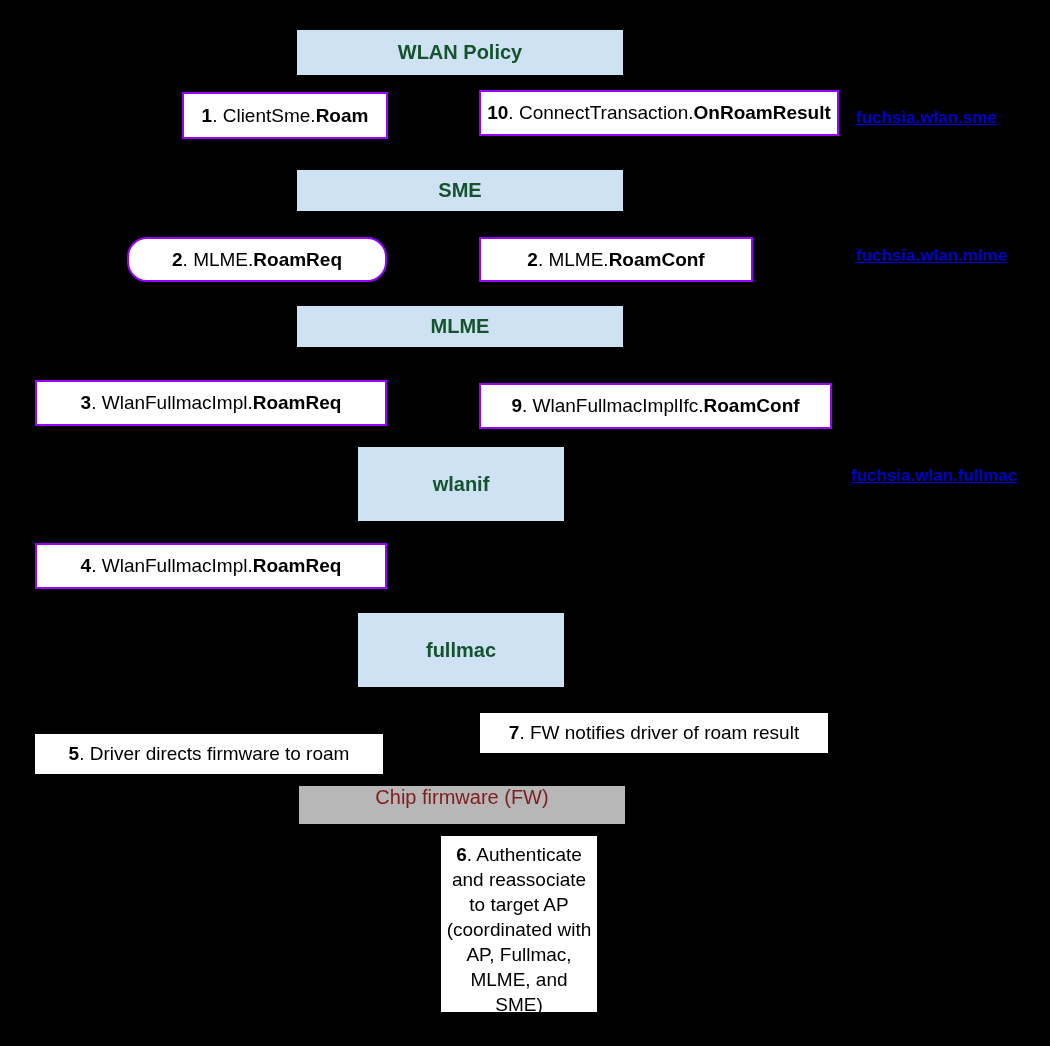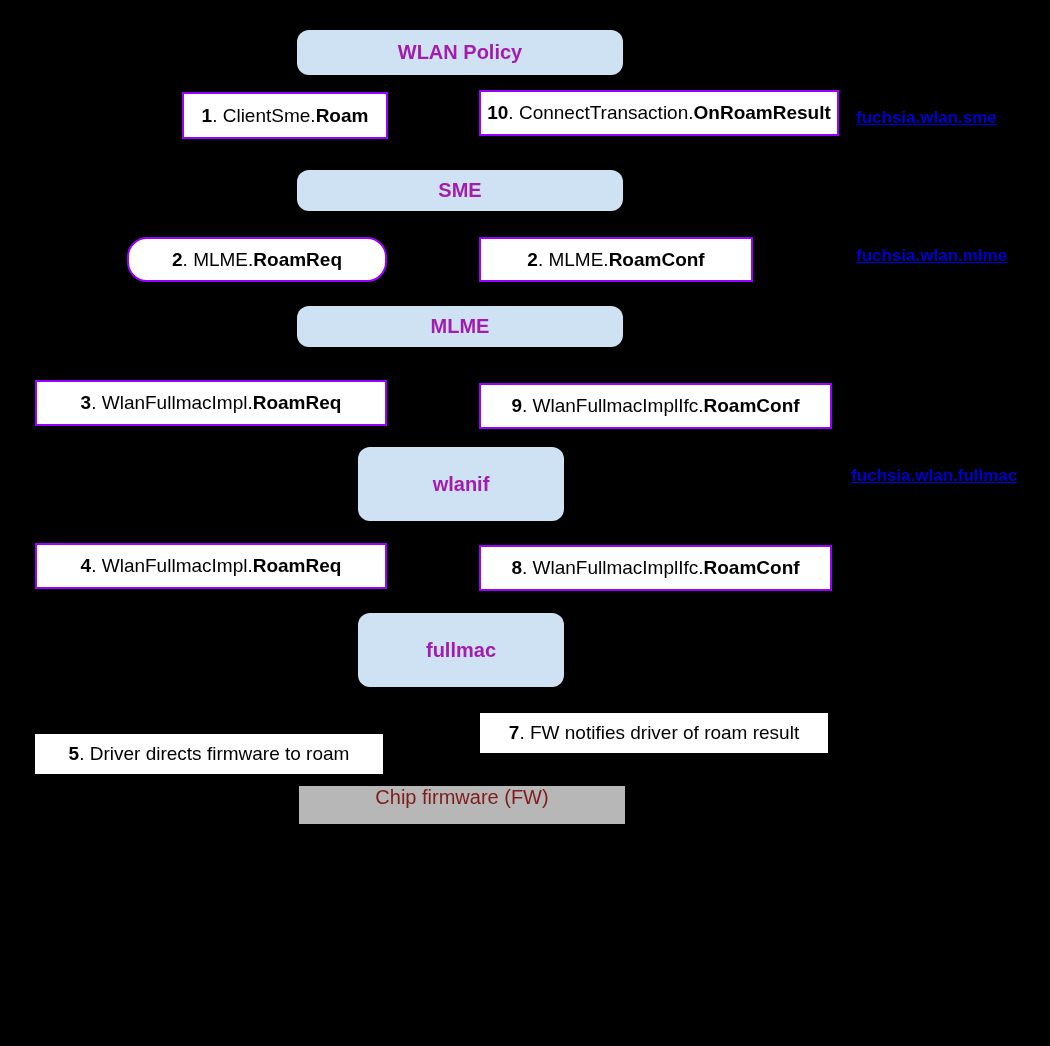--- a/index.html
+++ b/index.html
@@ -2,21 +2,21 @@
 <html><head>
 <meta charset="utf-8">
 <style>
   html,body{margin:0;padding:0;background:#000;}
   #canvas{
     position:relative;width:1050px;height:1046px;background:var(--bg,#000);
     font-family:"Liberation Sans",sans-serif;overflow:hidden;
   }
   .layer{
     position:absolute;display:flex;align-items:center;justify-content:center;
-    background:var(--layer-fill,#cfe2f3);color:#a21caf;font-weight:bold;font-size:20px;border-radius:12px;
+    background:var(--layer-fill,#cfe2f3);color:#14532d;font-weight:bold;font-size:20px;
   }
   .step{
     position:absolute;display:flex;align-items:center;justify-content:center;
     background:#ffffff;color:#000;font-size:19px;white-space:nowrap;text-align:center;
   }
   .step.bordered{border:2px solid var(--step-border,#9900ff);}
   .step .num,.step .tail{font-weight:bold;}
   .step.multiline{white-space:normal;line-height:25px;padding:6px 4px;
     align-items:flex-start;}
   .step.multiline .inner{display:inline;}
@@ -98,34 +98,34 @@
   <div id="wlanif" class="layer">
     <span>wlanif</span>
   </div>
 
   <a id="link-fullmac" class="apilink">fuchsia.wlan.fullmac</a>
 
   <div id="step4" class="step bordered">
     <span><span class="num">4</span><span>. WlanFullmacImpl.</span><span class="tail">RoamReq</span></span>
   </div>
 
-  <div id="step8" class="step bordered">
-    <span><span class="num">8</span><span>. WlanFullmacImplIfc.</span><span class="tail">RoamConf</span></span>
-  </div>
 
   <div id="fullmac" class="layer">
     <span>fullmac</span>
   </div>
 
   <div id="step5" class="step">
     <span><span class="num">5</span><span>. Driver directs firmware to roam</span></span>
   </div>
 
   <div id="step7" class="step">
     <span><span class="num">7</span><span>. FW notifies driver of roam result</span></span>
   </div>
 
   <div id="chip-fw" class="fwlayer">
     <span>Chip firmware (FW)</span>
   </div>
 
+  <div id="step6" class="step multiline">
+    <span class="inner"><span class="num">6</span><span>. Authenticate and reassociate to target AP (coordinated with AP, Fullmac, MLME, and SME)</span></span>
+  </div>
 
 </div>
 
 </body></html>

